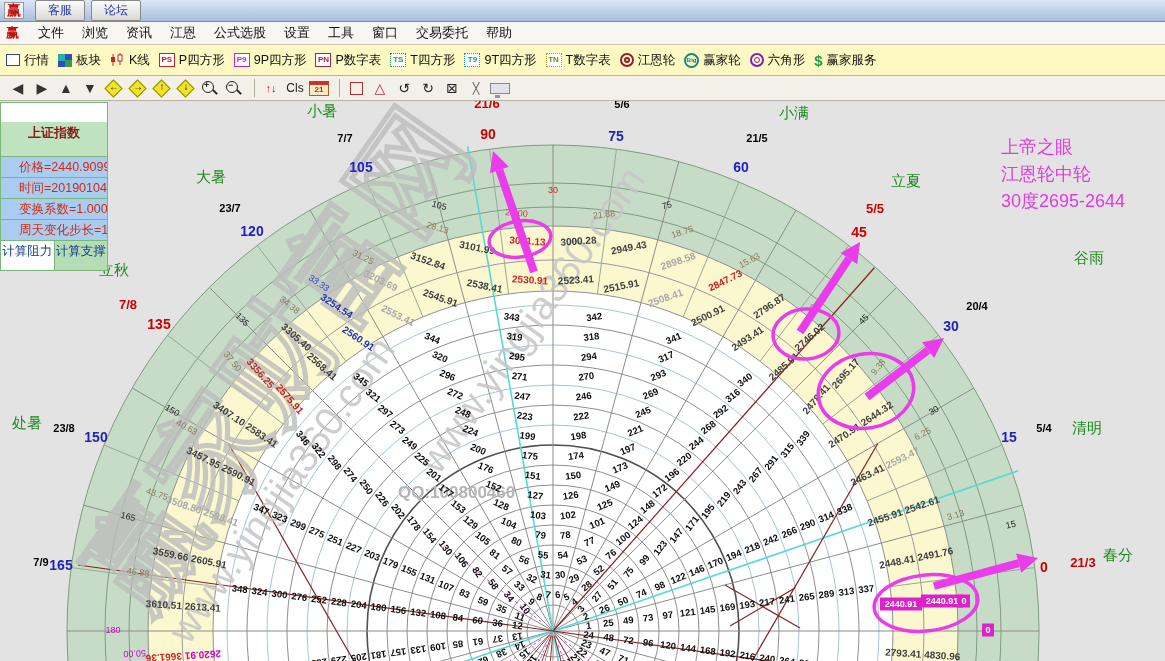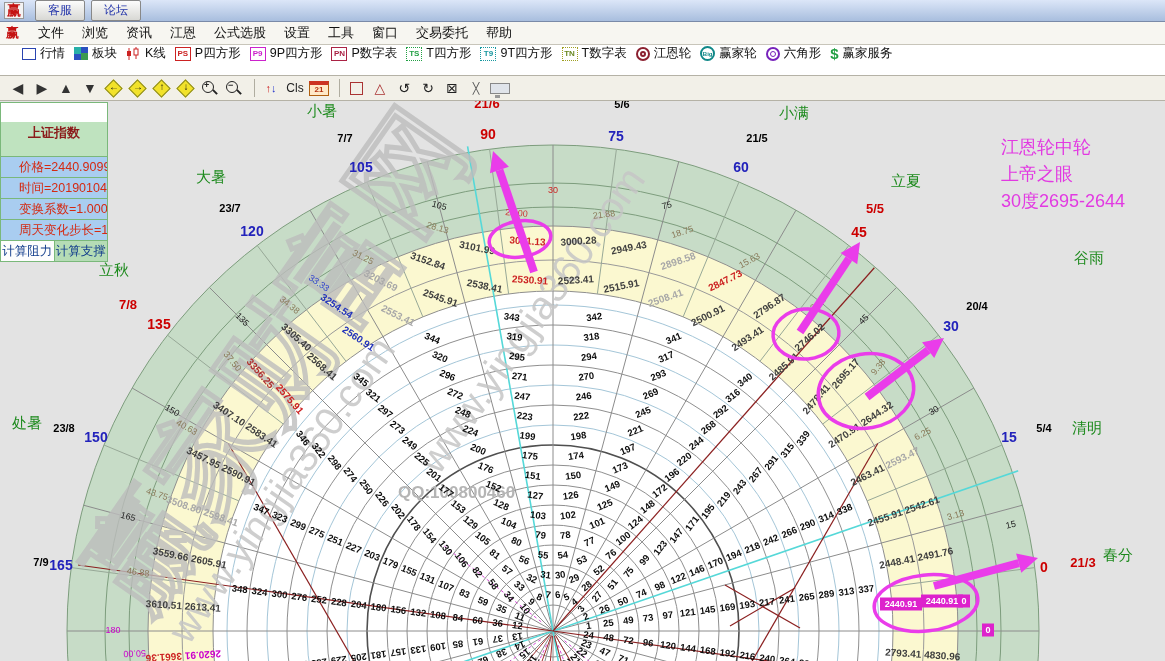--- a/index.html
+++ b/index.html
@@ -15,22 +15,22 @@
   .tb-btn { font-size:12px; color:#2233aa; background:linear-gradient(#fcfcfc,#d8d8d4);
     border:1px solid #888; border-radius:2px; padding:1px 12px; margin-left:6px; cursor:pointer; }
 
   
   .menubar { height:23px; background:#f7f6f1; display:flex; align-items:center;
     padding:0 6px; border-bottom:1px solid #c8c5ba; }
   .menu-logo { color:#c41212; font-weight:bold; font-size:13px; margin-right:10px; }
   .menu-item { font-size:13px; color:#111; padding:2px 9px; cursor:default; }
 
   
-  .toolbar { height:31px; background:#ffffff; display:flex; align-items:flex-start;
-    padding:0 22px; border-bottom:1px solid #b5b2a6; }
+  .toolbar { height:31px; background:#fef9c3; display:flex; align-items:center;
+    padding:0 6px; border-bottom:1px solid #b5b2a6; }
   .tool { display:flex; align-items:center; margin-right:9px; cursor:default; }
   .tool .tl { font-size:12.5px; color:#111; margin-left:4px; }
   .ic { display:inline-flex; align-items:center; justify-content:center; }
   .ic-grid { width:14px; height:12px; border:1px solid #2a44b0;
     background:linear-gradient(#fff,#fff) padding-box,
     repeating-linear-gradient(90deg,#2a44b0 0 1px,#e8f0ff 1px 4px); }
   .ic-blocks { width:14px; height:13px;
     background:conic-gradient(#2a50c0 0 25%,#3a9a50 0 50%,#2a50c0 0 75%,#28b0a8 0); }
   .bx { width:16px; height:14px; font-size:8px; font-weight:bold; line-height:12px;
     text-align:center; background:#fff; }
@@ -105,21 +105,21 @@
   .lbl-degB   { color:#2222bb; font-size:14px; font-weight:bold; }
   .lbl-degR   { color:#cc0000; font-size:14px; font-weight:bold; }
 
   
   .panel { position:absolute; left:0; top:1px; width:108px; border:1px solid #7ab87a;
     background:#fff; font-size:12.5px; z-index:5; }
   .p-head { height:35px; line-height:21px; text-align:center; background:#bfe3bf;
     color:#8b1a1a; font-weight:bold; border-bottom:1px solid #7ab87a; font-size:13px;margin-top:19px; }
   .p-row { height:21px; line-height:21px; background:#a9cdf0; color:#d42a12;
     padding-left:18px; border-bottom:1px solid #7ab87a; white-space:nowrap; overflow:hidden; }
-  .p-btns { display:flex; height:20px;font-family:Liberation Serif, serif; }
+  .p-btns { display:flex; height:29px;font-family:Liberation Serif, serif; }
   .p-btn { flex:1; text-align:center; line-height:20px; color:#123d8c; font-size:12.5px;
     cursor:pointer; }
   .p-btn.a { background:#fdfdfd; border-right:1px solid #7ab87a; }
   .p-btn.b { background:#b5dcb5; }
 
   
   .anno { position:absolute; left:1001px; top:33px; color:#e23ae2; font-size:18px;
     line-height:27px; z-index:4; white-space:nowrap; }
 </style>
 </head>
@@ -717,17 +717,17 @@
     <div class="p-row">时间=20190104</div>
     <div class="p-row">变换系数=1.00000</div>
     <div class="p-row">周天变化步长=1</div>
     <div class="p-btns">
       <div class="p-btn a">计算阻力</div>
       <div class="p-btn b">计算支撑</div>
     </div>
   </div>
 
   <div class="anno">
+    <div>上帝之眼</div>
     <div>江恩轮中轮</div>
-    <div>上帝之眼</div>
     <div>30度2695-2644</div>
   </div>
 </div>
 
 </body></html>

